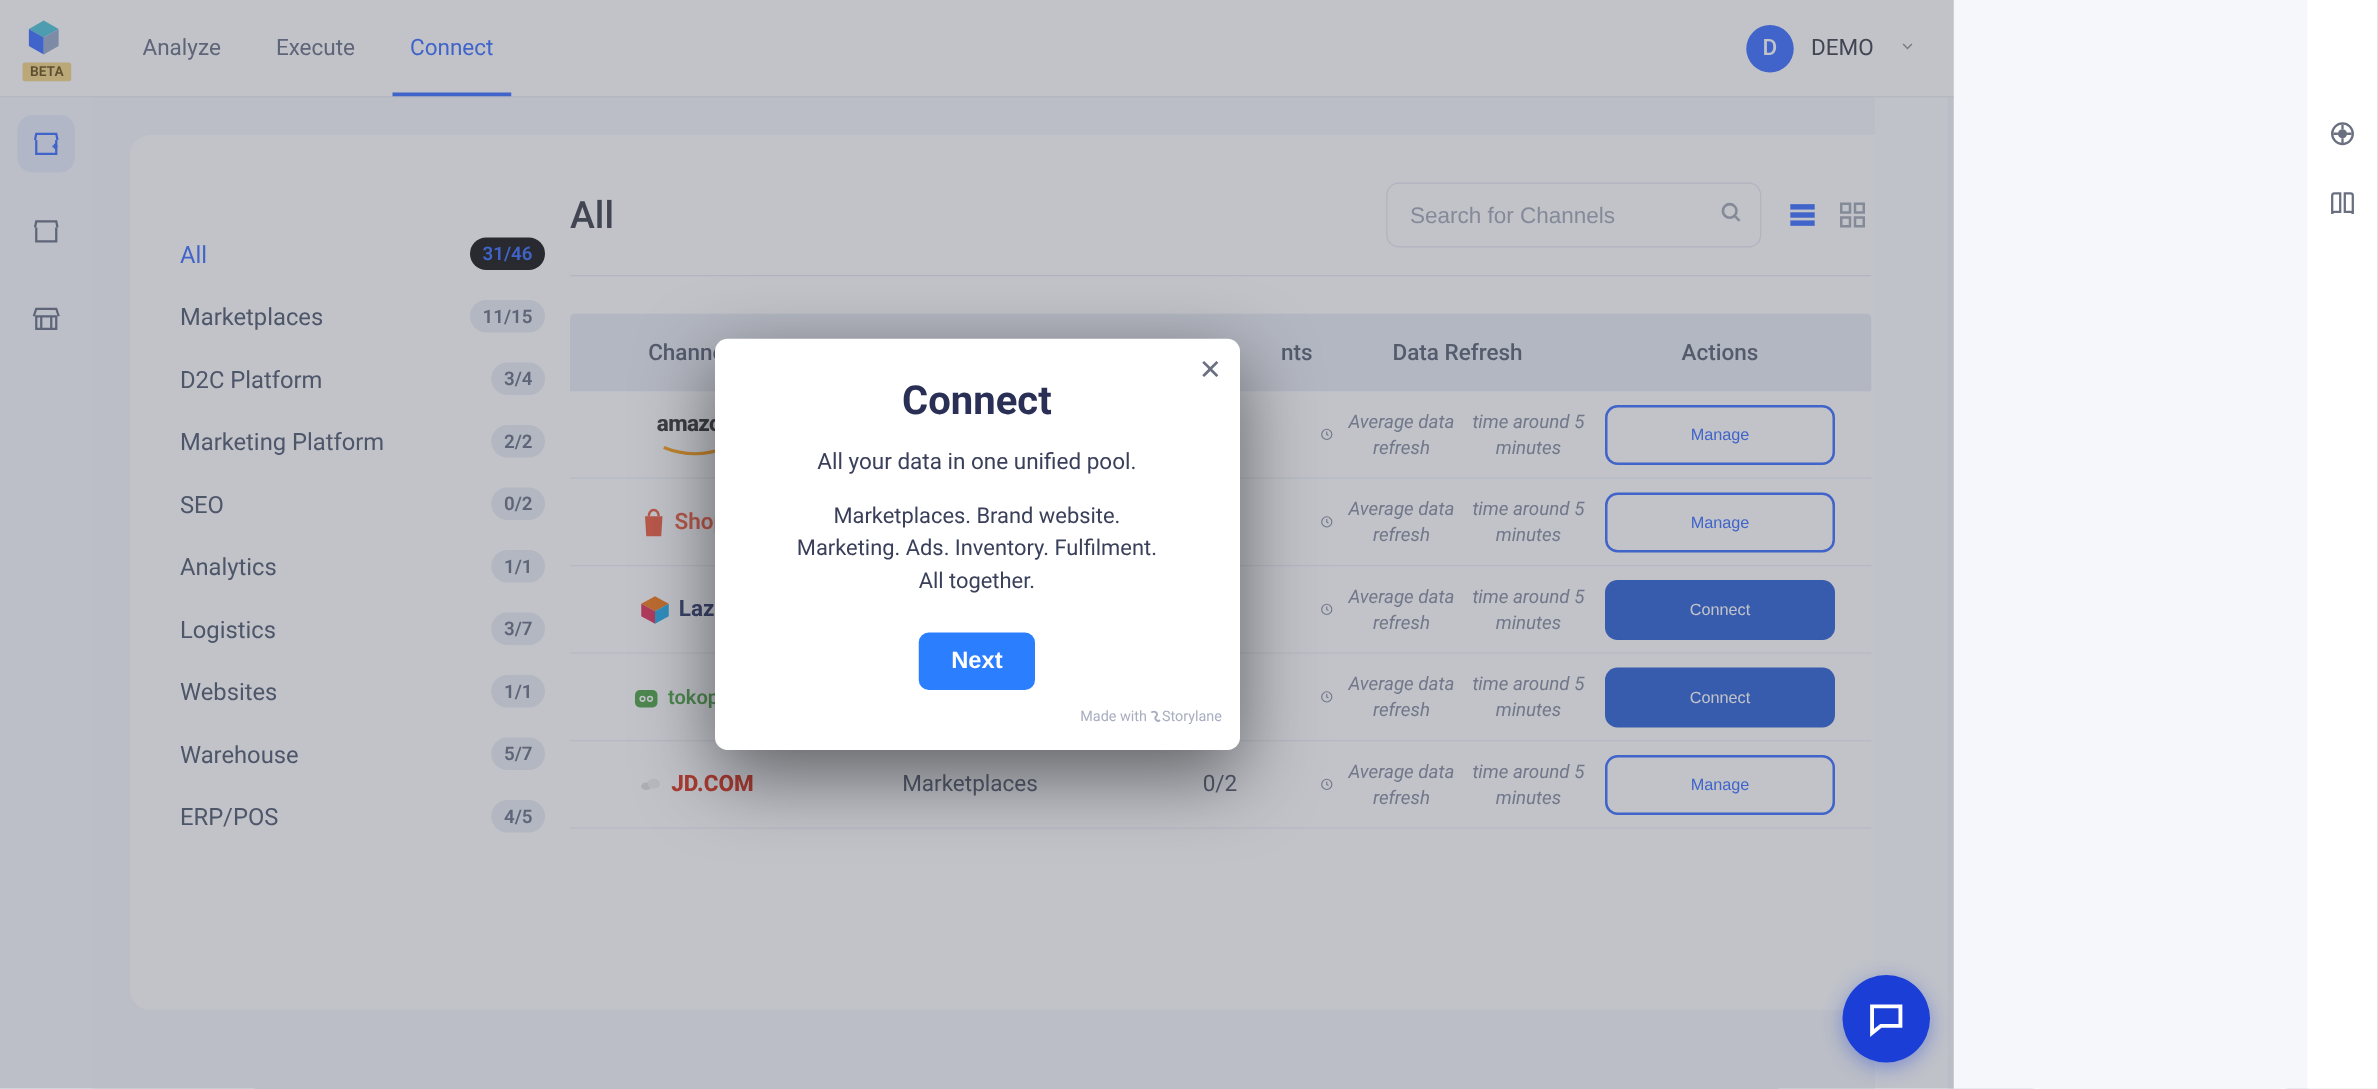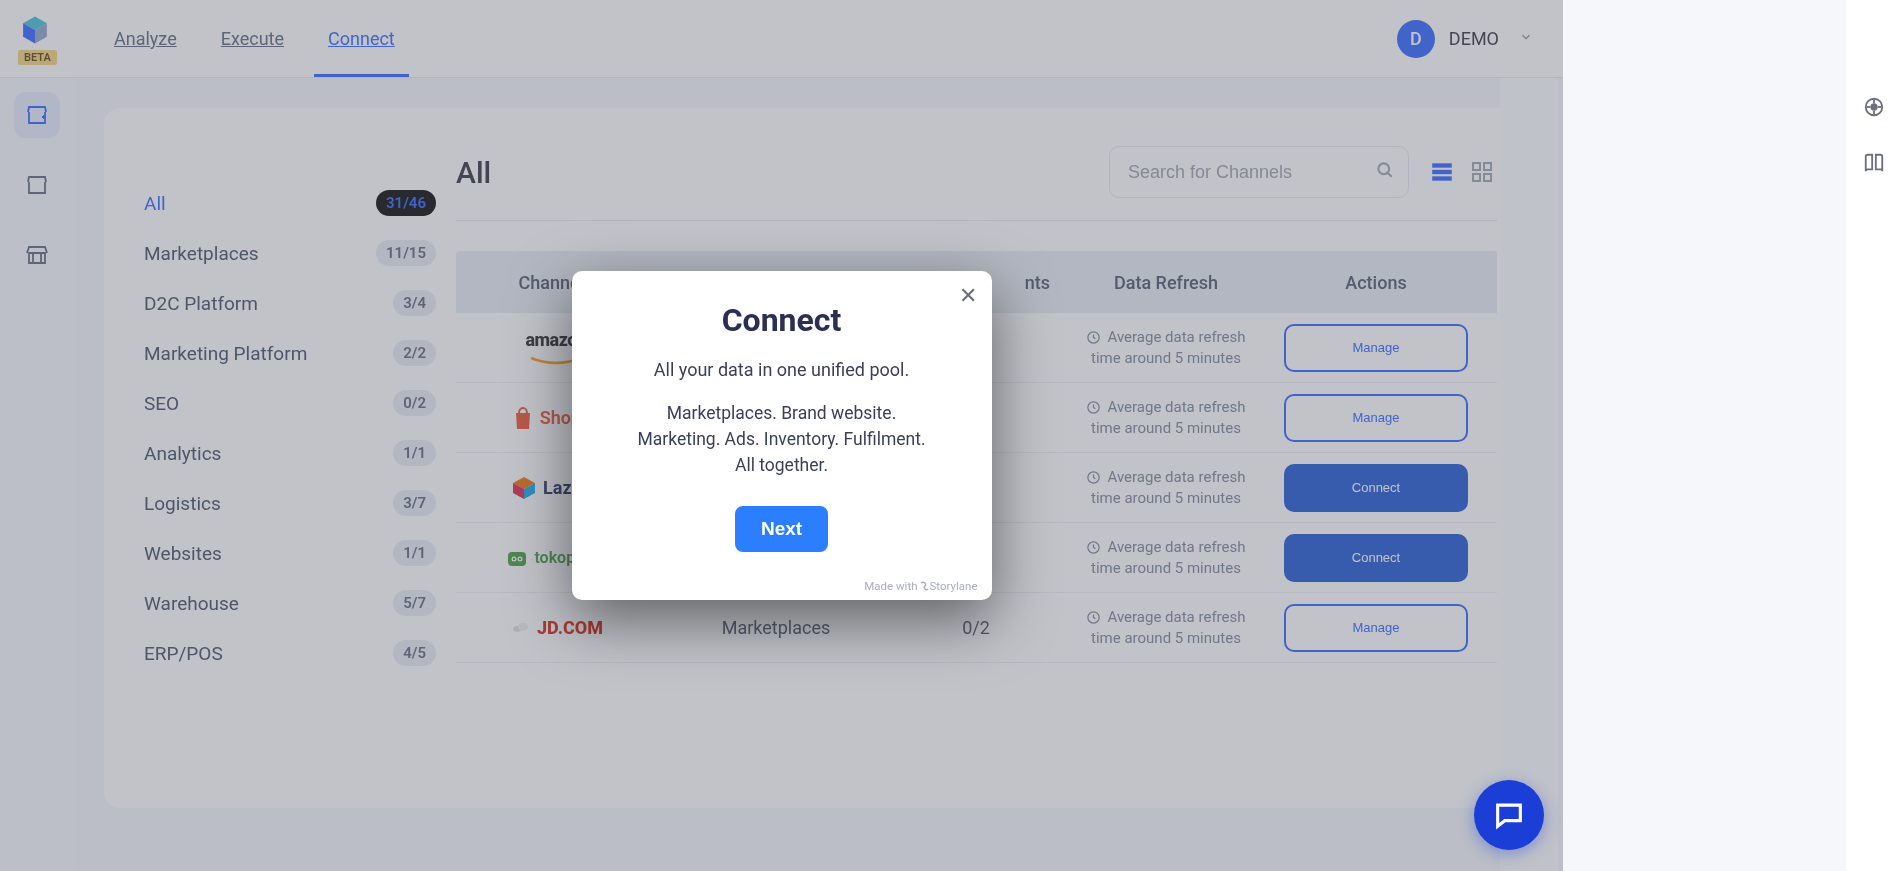--- a/index.html
+++ b/index.html
@@ -32,21 +32,21 @@
       border-bottom: 1px solid #e5e8f0;
       display: flex;
       align-items: stretch;
       padding: 0 30px 0 18px;
     }
     .logo-area { display: flex; flex-direction: column; align-items: flex-start; justify-content: center; width: 60px; text-align: center; }
     .logo-cube { width: 34px; height: 34px; position: relative; }
     .logo-cube svg { width: 100%; height: 100%; }
     .beta-tag { background: #f3d27a; color: #5a3d00; font-size: 11px; font-weight: 600; padding: 1px 6px; border-radius: 2px; margin-top: 3px; }
     .nav { display: flex; align-items: stretch; margin-left: 14px; gap: 0; }
-    .nav-item { display: flex; align-items: center; padding: 0 22px; font-size: 18px; color: #5a6378; cursor: pointer; position: relative; text-decoration: underline; }
+    .nav-item { display: flex; align-items: center; padding: 0 22px; font-size: 18px; color: #5a6378; cursor: pointer; position: relative; }
     .nav-item.active { color: #2962ff; }
     .nav-item.active::after { content: ""; position: absolute; bottom: 0; left: 8px; right: 8px; height: 3px; background: #2962ff; }
     .header-right { margin-left: auto; display: flex; align-items: center; gap: 14px; }
     .avatar-circle { width: 38px; height: 38px; border-radius: 50%; background: #2962ff; color: #fff; display: flex; align-items: center; justify-content: center; font-size: 18px; font-weight: 500; }
     .user-name { font-size: 18px; color: #2a2f3a; }
     .chevron-down { font-size: 14px; color: #888; margin-left: 6px; }
     
     .body-row { display: flex; height: calc(871px - 78px); }
     .sidebar-narrow { width: 74px; background: #f7f9fd; padding-top: 14px; display: flex; flex-direction: column; align-items: center; gap: 24px; }
     .side-icon { width: 46px; height: 46px; border-radius: 12px; display: flex; align-items: center; justify-content: center; color: #5a6378; }
@@ -71,39 +71,39 @@
     .view-btn { width: 30px; height: 30px; color: #9aa0ad; display: flex; align-items: center; justify-content: center; }
     .view-btn.active { color: #2962ff; }
     
     .table { width: 100%; margin-top: 30px; }
     .thead { display: grid; grid-template-columns: 200px 240px 160px 220px 200px; background: #e8ebf2; height: 62px; align-items: center; border-radius: 4px 4px 0 0; }
     .th { font-size: 18px; color: #4a5266; text-align: center; font-weight: 500; }
     .tr { display: grid; grid-template-columns: 200px 240px 160px 220px 200px; height: 70px; align-items: center; border-bottom: 1px solid #eceff5; }
     .td { text-align: center; font-size: 18px; color: #4a5266; }
     .td-channel { display: flex; align-items: center; justify-content: center; }
     .channel-logo { font-size: 18px; font-weight: 700; display: flex; align-items: center; gap: 6px; }
-    .refresh-text { font-size: 15px; color: #7a8296; line-height: 1.35; display: flex; flex-direction: column; align-items: center; }
+    .refresh-text { font-size: 15px; color: #7a8296; line-height: 1.35; display: flex; flex-direction: row; align-items: center; font-style: italic; }
     .refresh-line1 { display: flex; align-items: center; gap: 6px; }
     .action-btn { display: inline-flex; align-items: center; justify-content: center; width: 184px; height: 48px; border-radius: 10px; font-size: 13px; font-weight: 500; cursor: pointer; }
     .btn-manage { border: 2px solid #2962ff; color: #2962ff; background: #fff; }
     .btn-connect { background: #1a53d0; color: #fff; border: none; }
     
     .right-rail { position: absolute; right: 0; top: 78px; width: 58px; height: calc(871px - 78px); background: #fdfdff; display: flex; flex-direction: column; align-items: center; padding-top: 18px; gap: 26px; }
     
     .fab { position: absolute; right: 28px; bottom: 18px; width: 70px; height: 70px; border-radius: 50%; background: #1a3ed6; display: flex; align-items: center; justify-content: center; z-index: 200; box-shadow: 0 4px 16px rgba(26,62,214,0.4); }
     .fab svg { color: #fff; }
     
     .modal-backdrop { position: absolute; top: 0; left: 0; width: 1563px; height: 871px; z-index: 100; display: flex; align-items: center; justify-content: center; }
     .modal { width: 420px; background: #ffffff; border-radius: 10px; box-shadow: 0 20px 60px rgba(0,0,0,0.5); position: relative; padding: 30px 30px 48px; }
     .modal-close { position: absolute; top: 12px; right: 14px; font-size: 22px; color: #6a7080; cursor: pointer; background: none; border: none; }
     .modal-title { text-align: center; font-size: 32px; font-weight: 700; color: #2a2f55; margin-bottom: 20px; }
     .modal-sub1 { text-align: center; font-size: 18px; color: #3a3f5a; margin-bottom: 20px; }
     .modal-sub2 { text-align: center; font-size: 17.5px; color: #3a3f5a; line-height: 1.5; margin-bottom: 28px; }
     .modal-next { display: block; margin: 0 auto; background: #2b7fff; color: #fff; border: none; border-radius: 8px; padding: 12px 26px; font-size: 19px; font-weight: 600; cursor: pointer; }
-    .modal-footer { position: absolute; bottom: 7px; right: 14px; font-size: 11.5px; color: #a8aec0; display: flex; align-items: center; gap: 1px; text-align: right; }
+    .modal-footer { position: absolute; bottom: 20px; right: 14px; font-size: 11.5px; color: #a8aec0; display: flex; align-items: center; gap: 1px; text-align: right; }
   </style>
 </head>
 <body>
 
 <div class="app">
 
   <div class="header">
     <div class="logo-area">
       <div class="logo-cube">
         <svg viewBox="0 0 40 40">

